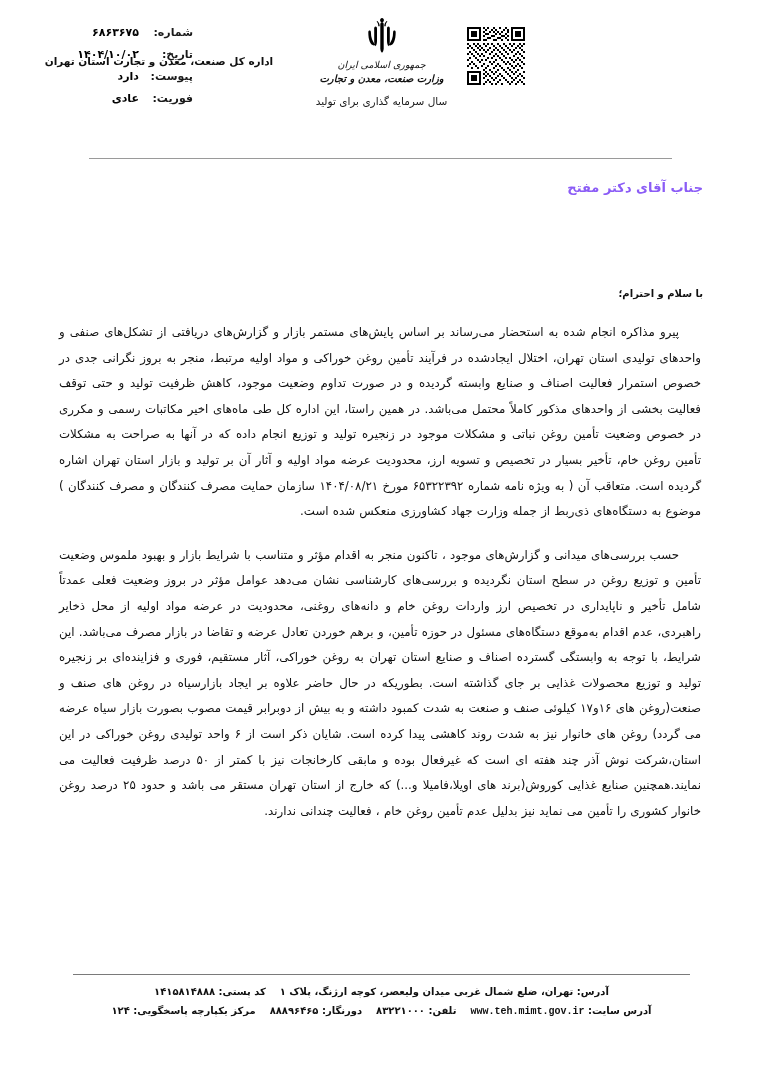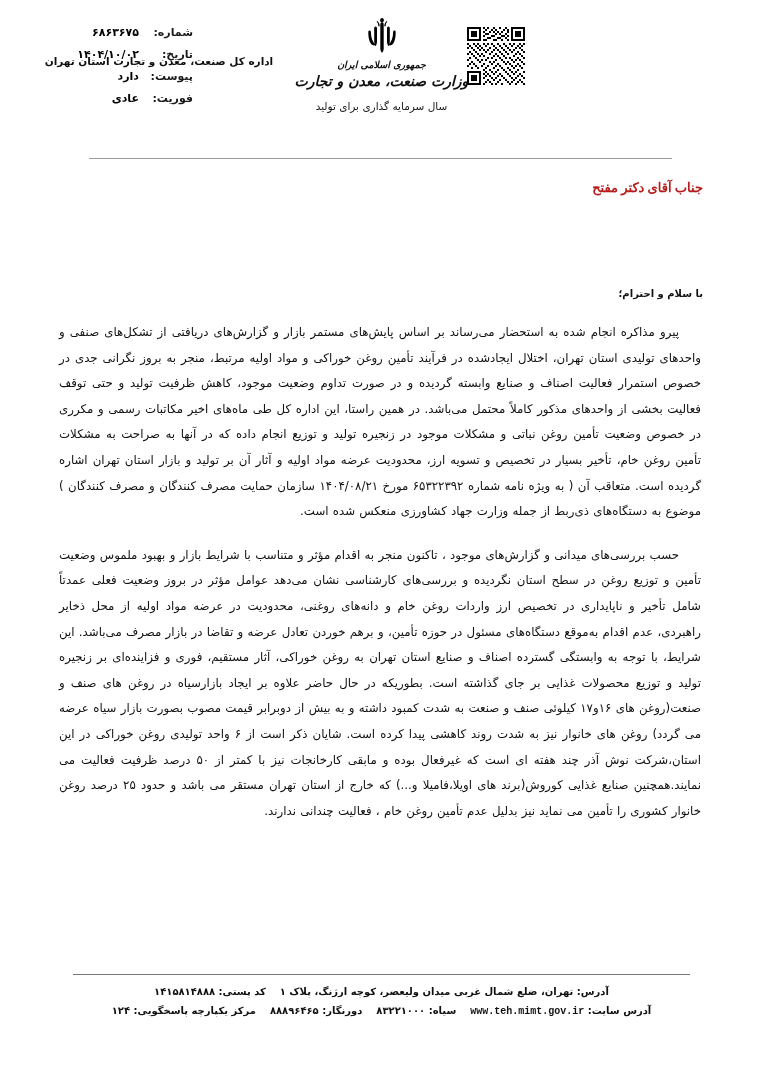--- a/index.html
+++ b/index.html
@@ -83,25 +83,25 @@
     height: 42px;
     display: flex;
     align-items: flex-end;
     justify-content: center;
   }
   .emblem-mark svg { display:block; }
   .emblem-line1 {
     font-size: 9.5px;
     margin-top: 5px;
     font-style: italic;
-    font-weight: bold;
+    font-weight: normal;
     letter-spacing: -0.3px;
   }
   .emblem-line2 {
-    font-size: 14px;
+    font-size: 10px;
     margin-top: 3px;
     font-style: italic;
     font-weight: bold;
     letter-spacing: -0.3px;
   }
   .slogan {
     font-size: 10.5px;
     margin-top: 11px;
     color: #1a1a1a;
   }
@@ -143,22 +143,21 @@
     position: absolute;
     top: 180px;
     right: 60px;
     width: 650px;
     text-align: right;
   }
   .addr-line {
     font-size: 13px;
     font-weight: bold;
     margin-bottom: 13px;
-    color: #b91c1c;
-    font-family: Liberation Serif, serif;
+    color: #8b5cf6;
   }
   .subject-line {
     font-size: 12px;
     font-weight: bold;
     margin-top: 18px;
     color: #000;
   }
 
   
   .salutation {
@@ -521,21 +520,21 @@
       <span>آدرس:</span>
       <span>تهران، ضلع شمال غربی میدان ولیعصر، کوچه ارژنگ، پلاک ۱</span>
       <span class="sep"></span>
       <span>کد پستی:</span>
       <span>۱۴۱۵۸۱۴۸۸۸</span>
     </div>
     <div class="footer-line">
       <span>آدرس سایت:</span>
       <span class="lat">www.teh.mimt.gov.ir</span>
       <span class="sep"></span>
-      <span>سیاه:</span>
+      <span>تلفن:</span>
       <span>۸۳۲۲۱۰۰۰</span>
       <span class="sep"></span>
       <span>دورنگار:</span>
       <span>۸۸۸۹۶۴۶۵</span>
       <span class="sep"></span>
       <span>مرکز یکپارچه پاسخگویی:</span>
       <span>۱۲۴</span>
     </div>
   </div>
 

